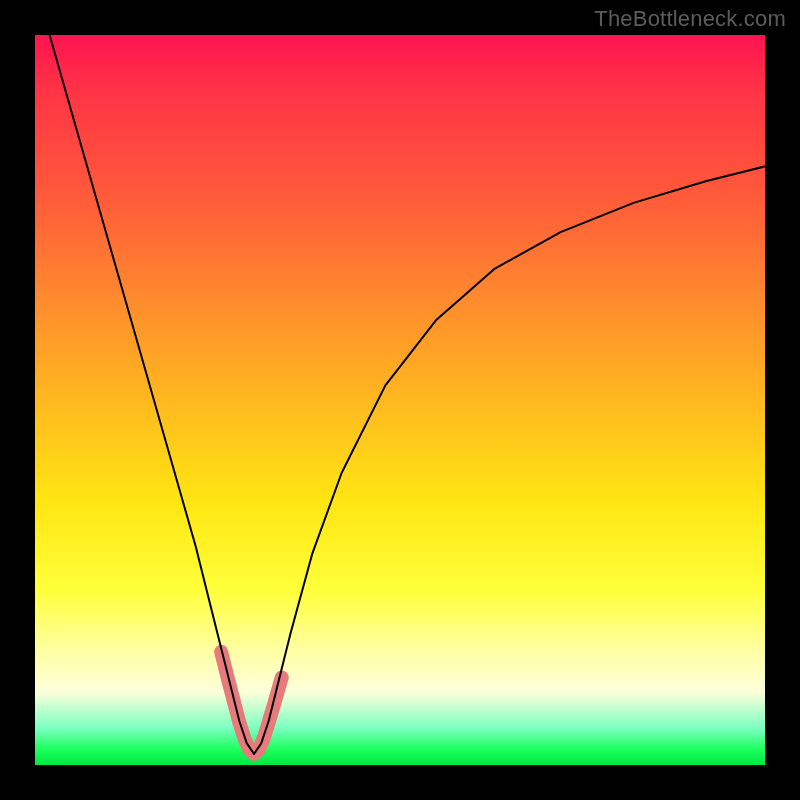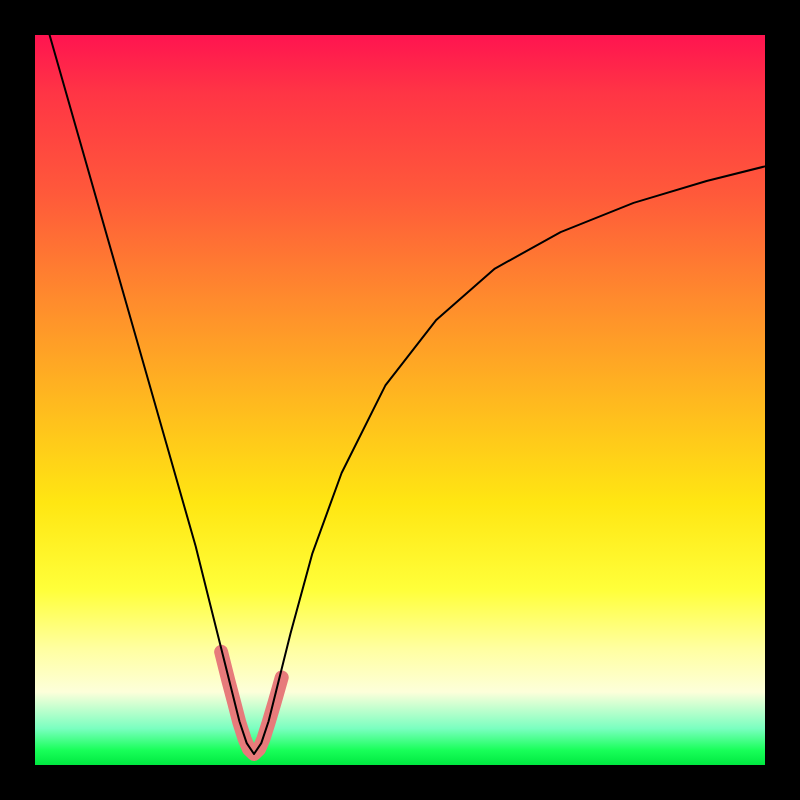--- a/index.html
+++ b/index.html
@@ -57,19 +57,20 @@
     top: 0;
     width: 730px;
     height: 730px;
     overflow: visible;
   }
 </style>
 </head>
 <body>
 
 <div class="frame">
+  <div class="watermark">TheBottleneck.com</div>
   <div class="plot-area">
     <svg class="curve" viewBox="0 0 730 730" preserveAspectRatio="none">
       <path id="highlight-path" fill="none" stroke-linecap="round" stroke-linejoin="round" d="M186.15 616.85 L193.45 646.05 L199.29 667.95 L204.40 687.66 L209.51 703.72 L213.89 713.94 L219.00 719.05 L224.11 713.94 L228.49 703.72 L233.60 687.66 L239.44 667.95 L246.74 642.40" stroke="#e77b7b" stroke-width="14"></path>
       <path id="main-path" fill="none" stroke-linecap="round" stroke-linejoin="round" d="M14.60 0.00 L43.80 102.20 L73.00 204.40 L102.20 306.60 L131.40 408.80 L160.60 511.00 L175.20 569.40 L189.80 627.80 L197.10 657.00 L204.40 686.20 L211.70 708.10 L219.00 719.05 L226.30 708.10 L233.60 686.20 L240.90 657.00 L255.50 598.60 L277.40 518.30 L306.60 438.00 L350.40 350.40 L401.50 284.70 L459.90 233.60 L525.60 197.10 L598.60 167.90 L671.60 146.00 L730.00 131.40" stroke="#000000" stroke-width="2"></path>
     </svg>
   </div>
 </div>
 
 </body></html>

